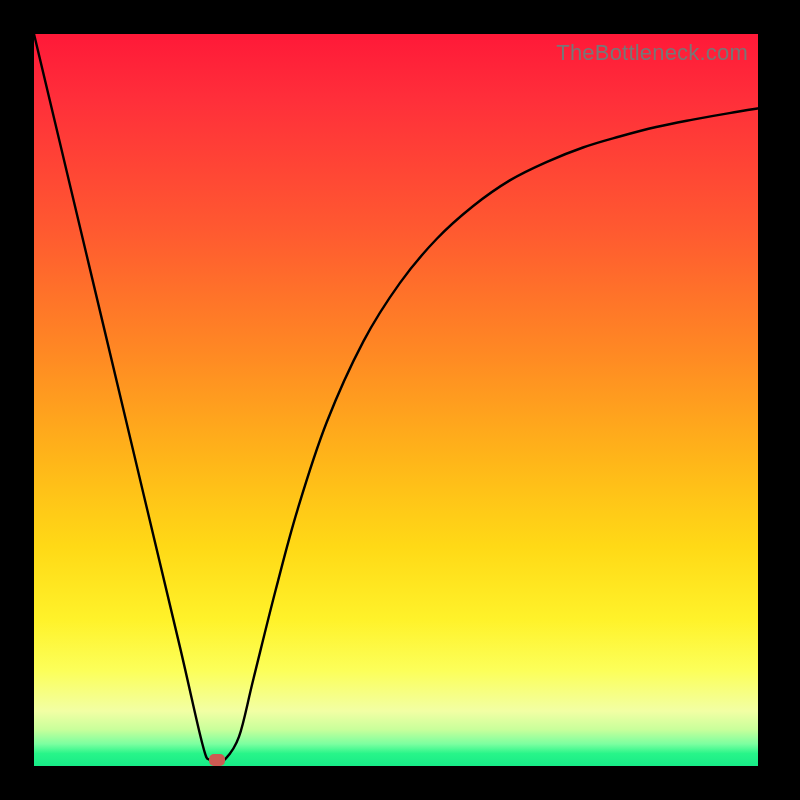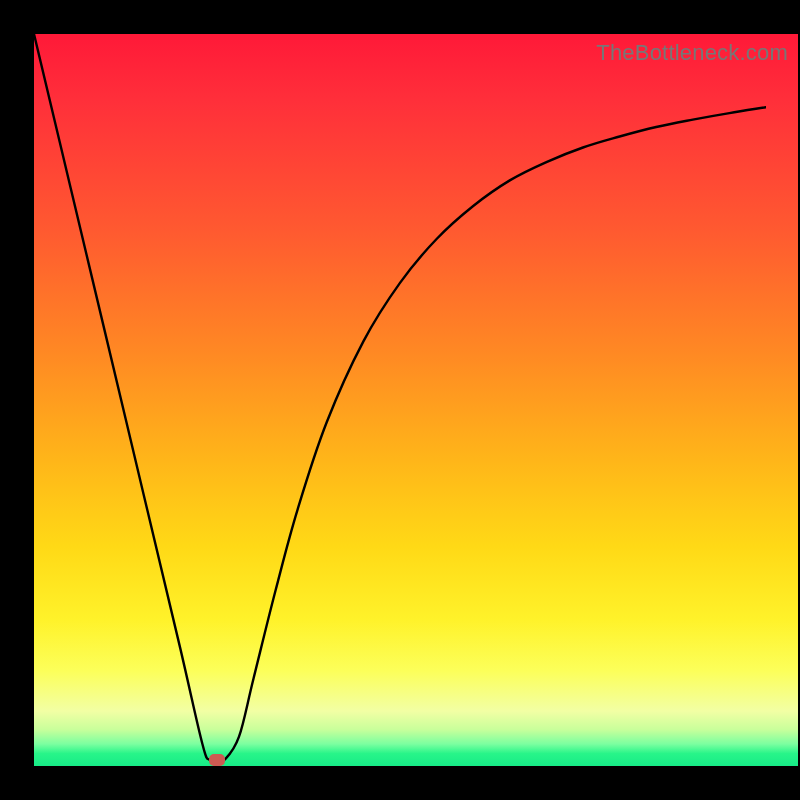--- a/index.html
+++ b/index.html
@@ -33,21 +33,20 @@
       #ffb519 58%,
       #ffd916 70%,
       #fff22a 80%,
       #fcff5a 87%,
       #f2ffa4 92.5%,
       #c9ff9b 95%,
       #7bffa0 97%,
       #28f589 98.3%,
       #17eb87 100%
     );
-    padding-left: 40px;
   }
   .attribution {
     position: absolute;
     top: 6px;
     right: 10px;
     color: #777;
     font-size: 22px;
     letter-spacing: 0.2px;
     user-select: none;
   }

